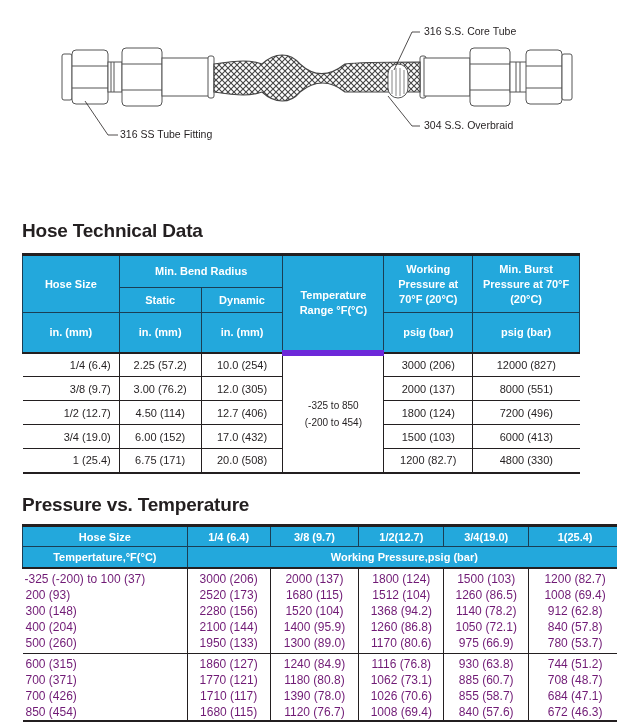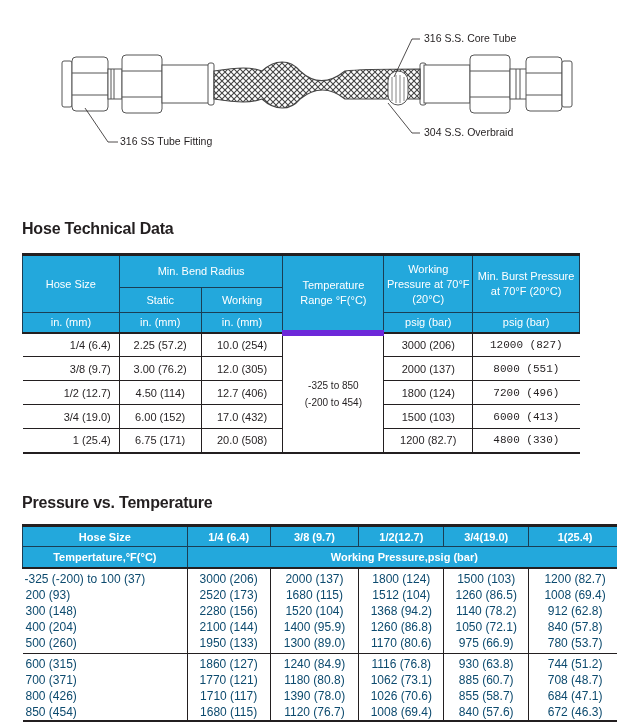--- a/index.html
+++ b/index.html
@@ -1,39 +1,39 @@
 <!DOCTYPE html>
 <html><head>
 <meta charset="utf-8">
 <style>
   * { box-sizing: border-box; margin: 0; padding: 0; }
   html, body { width: 617px; height: 723px; background: #ffffff; overflow: hidden; }
   body { font-family: "Liberation Sans", sans-serif; color: #231f20; position: relative; }
 
-  .diagram { position: absolute; left: 0; top: 15px; width: 488px; height: 150px; }
+  .diagram { position: absolute; left: 0; top: 8px; width: 488px; height: 150px; }
   .diagram svg { position: absolute; left: 0; top: 0; }
   .callout { position: absolute; font-size: 10.5px; color: #231f20; white-space: nowrap; }
 
-  .section-title { position: absolute; left: 22px; font-size: 16px; font-weight: bold; color: #231f20; letter-spacing: -0.2px; }
+  .section-title { position: absolute; left: 22px; font-size: 19px; font-weight: bold; color: #231f20; letter-spacing: -0.2px; }
 
   table { border-collapse: collapse; position: absolute; }
   .t1 { left: 22px; top: 253px; width: 558px; border-top: 3px solid #231f20; border-bottom: 2px solid #231f20; }
-  .t1 th { background: #23a8dc; color: #ffffff; font-weight: normal; font-size: 11px; text-align: center; border: 1px solid #1a3e55; line-height: 15px; padding: 0 2px; }
+  .t1 th { background: #23a8dc; color: #ffffff; font-weight: bold; font-size: 11px; text-align: center; border: 1px solid #1a3e55; line-height: 15px; padding: 0 2px; }
   .t1 td { font-size: 11px; text-align: center; border-right: 1px solid #231f20; border-bottom: 1px solid #231f20; height: 24px; color: #231f20; }
-  .t1 td:last-child { border-right: none; font-family: Liberation Mono, monospace; }
+  .t1 td:last-child { border-right: none; }
   .t1 tr.hdr1 th { height: 33px; }
   .t1 tr.hdr2 th { height: 25px; }
-  .t1 tr.hdr3 th { height: 20px; border-bottom: 2px solid #231f20; }
+  .t1 tr.hdr3 th { height: 40px; border-bottom: 2px solid #231f20; }
   .t1 td.temp { font-size: 10px; line-height: 17px; }
   .t1 td.right { text-align: right; padding-right: 8px; }
 
   .t2 { left: 22px; top: 524px; width: 600px; border-top: 3px solid #231f20; border-bottom: 2px solid #231f20; }
   .t2 th { background: #23a8dc; color: #ffffff; font-weight: bold; font-size: 11px; text-align: center; border: 1px solid #1a3e55; height: 21px; padding: 0 2px; }
   .t2 tr.sub th { border-bottom: 2px solid #231f20; margin-top: 44px; }
-  .t2 td { font-size: 12px; color: #0c4a6e; height: 16px; line-height: 16px; border-right: 1px solid #231f20; text-align: center; padding: 0 3px; white-space: nowrap; }
+  .t2 td { font-size: 12px; color: #701a75; height: 16px; line-height: 16px; border-right: 1px solid #231f20; text-align: center; padding: 0 3px; white-space: nowrap; }
   .t2 td.tcol { text-align: left; padding-right: 44px; border-right: 1px solid #231f20; }
   .t2 td.tcol.first { text-align: left; padding-left: 2px; padding-right: 0; }
   .t2 tr.grp-end td { border-bottom: 1px solid #231f20; padding-bottom: 2px; }
   .t2 tr.grp-start td { padding-top: 2px; }
 </style>
 </head>
 <body>
 
 <div class="diagram">
   <svg width="617" height="150" viewBox="0 0 617 150">
@@ -107,21 +107,21 @@
   <tbody>
       <tr class="hdr1">
     <th rowspan="2">Hose Size</th>
     <th colspan="2">Min. Bend Radius</th>
     <th rowspan="3" style="border-bottom:6px solid #6d28d9;">Temperature Range °F(°C)</th>
     <th rowspan="2">Working Pressure at 70°F (20°C)</th>
     <th rowspan="2">Min. Burst Pressure at 70°F (20°C)</th>
   </tr>
   <tr class="hdr2">
     <th>Static</th>
-    <th>Working</th>
+    <th>Dynamic</th>
   </tr>
   <tr class="hdr3">
     <th>in. (mm)</th>
     <th>in. (mm)</th>
     <th>in. (mm)</th>
     <th>psig (bar)</th>
     <th>psig (bar)</th>
   </tr>
   <tr>
     <td class="right">1/4 (6.4)</td>
@@ -239,21 +239,21 @@
   </tr>
   <tr>
     <td class="tcol">700 (371)</td>
     <td>1770 (121)</td>
     <td>1180 (80.8)</td>
     <td>1062 (73.1)</td>
     <td>885 (60.7)</td>
     <td>708 (48.7)</td>
   </tr>
   <tr>
-    <td class="tcol">800 (426)</td>
+    <td class="tcol">700 (426)</td>
     <td>1710 (117)</td>
     <td>1390 (78.0)</td>
     <td>1026 (70.6)</td>
     <td>855 (58.7)</td>
     <td>684 (47.1)</td>
   </tr>
   <tr>
     <td class="tcol">850 (454)</td>
     <td>1680 (115)</td>
     <td>1120 (76.7)</td>

